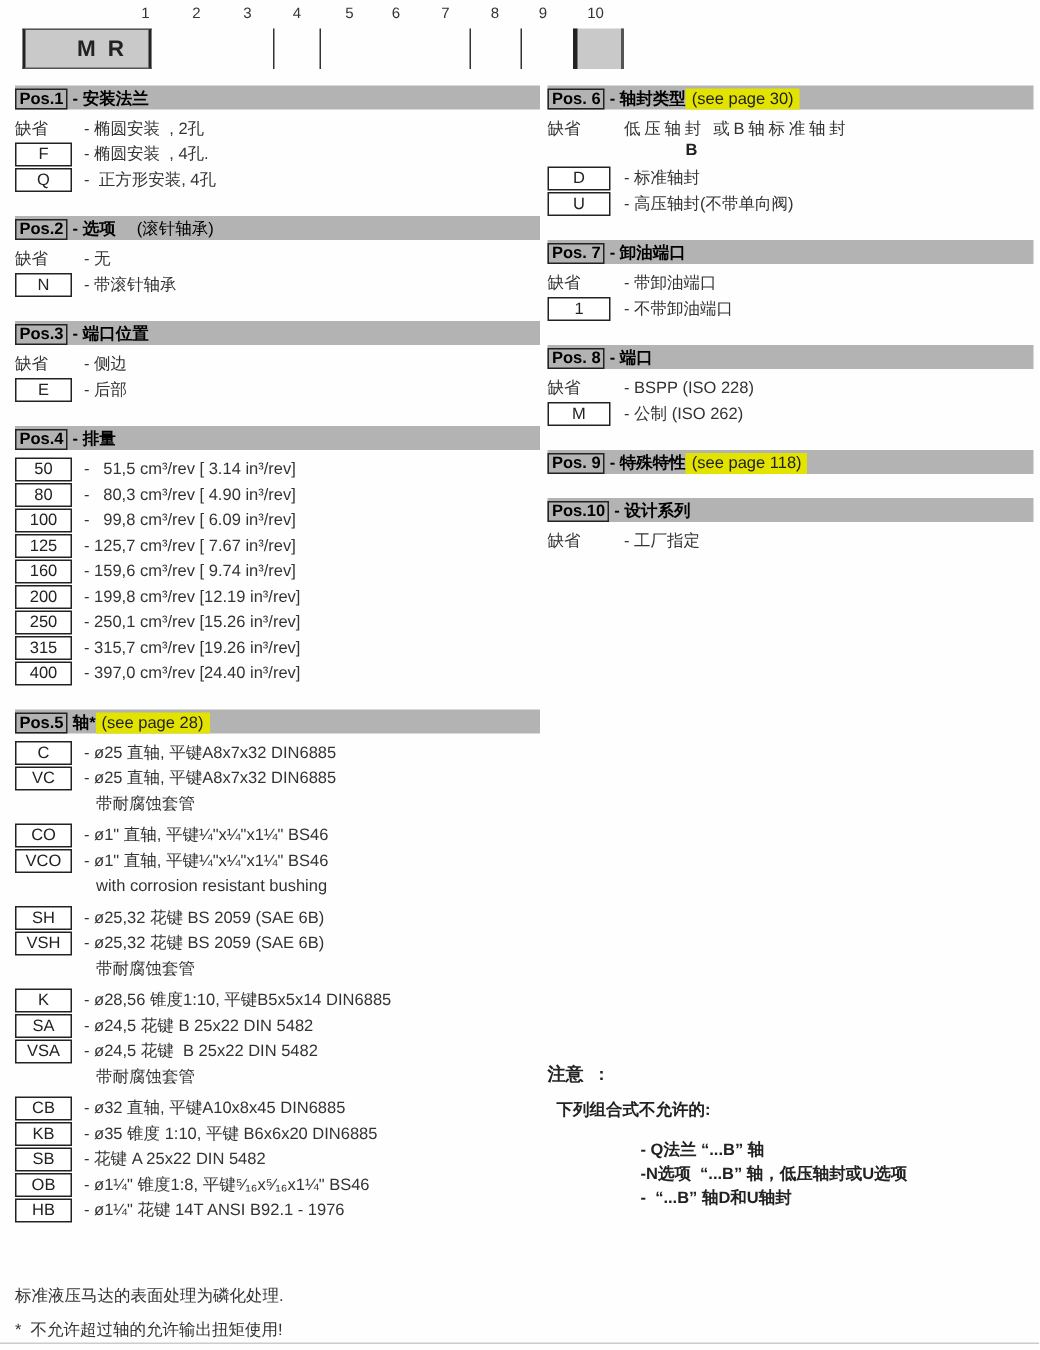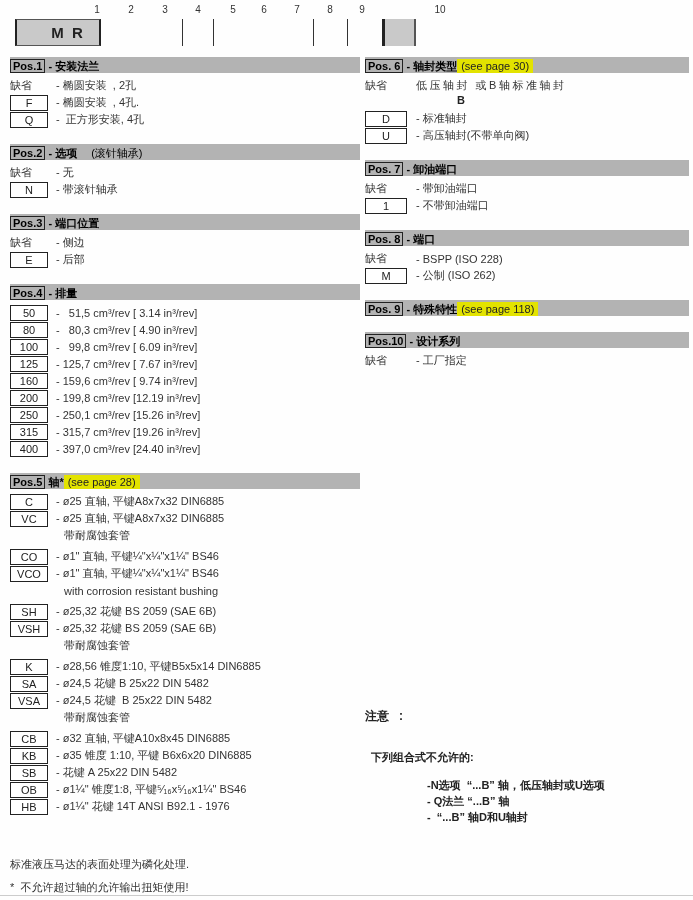--- a/index.html
+++ b/index.html
@@ -37,21 +37,21 @@
   .cont-spacer{width:54px;min-width:54px;flex:none;}
   .row.spaced .desc{letter-spacing:2.5px;}
   .row-sub{height:16px;font-size:11px;font-weight:bold;padding-left:92px;color:#222;}
 
   .col-right .code-box{width:40px;min-width:40px;margin-right:9px;}
   .col-right .code-label{width:42px;min-width:42px;margin-right:9px;}
 
   
   .note-block{position:absolute;left:365px;top:708px;width:322px;font-size:11px;color:#222;}
   .note-title{font-weight:bold;font-size:12px;white-space:pre;}
-  .note-intro{margin-top:25px;margin-left:6px;font-weight:bold;}
+  .note-intro{margin-top:7px;margin-left:6px;font-weight:bold;}
   .note-items{margin-top:12px;margin-left:62px;font-weight:bold;line-height:16px;}
   .note-items div{white-space:pre;}
 
   
   .footnotes{position:absolute;left:10px;top:853px;font-size:11px;line-height:23px;color:#333;}
   .footnotes div{white-space:pre;}
   .page-bottom-line{position:absolute;left:0;right:0;top:895px;border-top:1px solid #ccc;}
 </style>
 </head>
 <body>
@@ -63,21 +63,21 @@
     <div class="pos10-box"></div>
   <span class="pos-num" style="left: 97px;">1</span>
       <span class="pos-num" style="left: 131px;">2</span>
       <span class="pos-num" style="left: 165px;">3</span>
       <span class="pos-num" style="left: 198px;">4</span>
       <span class="pos-num" style="left: 233px;">5</span>
       <span class="pos-num" style="left: 264px;">6</span>
       <span class="pos-num" style="left: 297px;">7</span>
       <span class="pos-num" style="left: 330px;">8</span>
       <span class="pos-num" style="left: 362px;">9</span>
-      <span class="pos-num" style="left: 397px; margin-left: 43px;">10</span>
+      <span class="pos-num" style="left: 397px;">10</span>
       <div class="tick" style="left: 182px;"></div>
       <div class="tick" style="left: 213px;"></div>
       <div class="tick" style="left: 313px;"></div>
       <div class="tick" style="left: 347px;"></div>
     </div>
 
   <div class="col-left" id="col-left">
       <div class="section">
         <div class="sec-header">
           <span class="pos-label">Pos.1</span>
@@ -322,22 +322,22 @@
           <span class="code-label">缺省</span>
           <span class="desc">- 工厂指定</span>
         </div>
       </div>
     </div>
 
   <div class="note-block">
     <div class="note-title">注意   :</div>
     <div class="note-intro">下列组合式不允许的:</div>
     <div class="note-items">
+      <div>- Q法兰 “...B” 轴</div>
       <div>-N选项  “...B” 轴，低压轴封或U选项</div>
-      <div>- Q法兰 “...B” 轴</div>
       <div>-  “...B” 轴D和U轴封</div>
     </div>
   </div>
 
   <div class="footnotes">
     <div>标准液压马达的表面处理为磷化处理.</div>
     <div>*  不允许超过轴的允许输出扭矩使用!</div>
   </div>
 
   <div class="page-bottom-line"></div>

